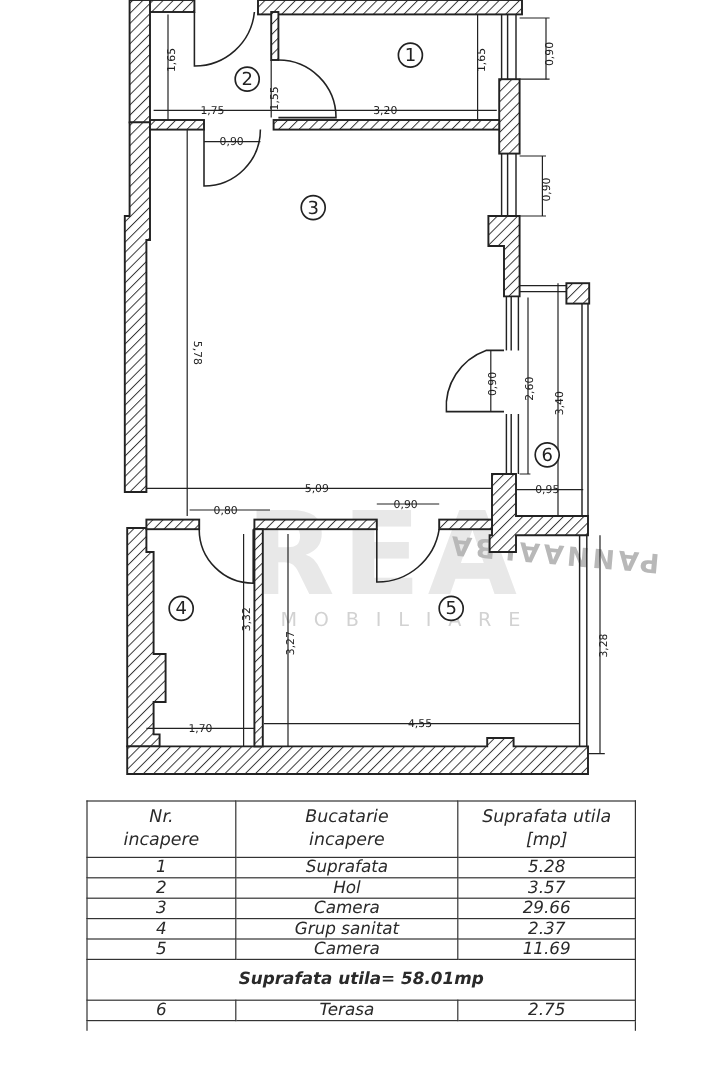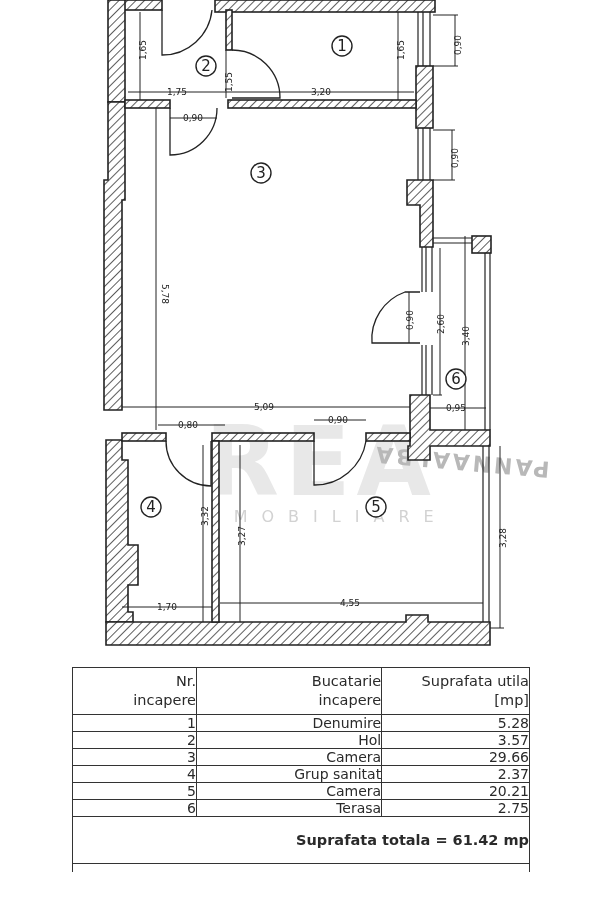--- a/index.html
+++ b/index.html
@@ -4,21 +4,21 @@
 <style>
   html, body { margin: 0; padding: 0; background: #ffffff; }
   body { width: 604px; height: 900px; position: relative; overflow: hidden; font-family: "DejaVu Sans", sans-serif; color: #222; }
   #plan { position: absolute; left: 0; top: 0; width: 604px; height: 660px; }
   .dim { font-family: "DejaVu Sans", sans-serif; font-size: 9px; fill: #222; }
   .room-num { font-family: "DejaVu Sans", sans-serif; font-size: 15px; fill: #222; }
   .wm-big { font-family: "DejaVu Sans", sans-serif; font-size: 96px; font-weight: bold; fill: #e8e8e8; letter-spacing: 6px; }
   .wm-small { font-family: "DejaVu Sans", sans-serif; font-size: 16px; fill: #d2d2d2; letter-spacing: 14px; }
   .wm-stamp { font-family: "DejaVu Sans", sans-serif; font-size: 22px; font-weight: bold; fill: #b8b8b8; letter-spacing: 3px; }
   #tbl { position: absolute; left: 72px; top: 667px; width: 458px; border-collapse: collapse; font-family: "DejaVu Sans", sans-serif; font-size: 14px; color: #2a2a2a; }
-  #tbl td, #tbl th { border: 1.6px solid #333; text-align: right; padding: 0; line-height: 15px; font-weight: normal; }
+  #tbl td, #tbl th { border: 1.6px solid #333; text-align: center; padding: 0; line-height: 15px; font-weight: normal; font-style: italic; }
   #tbl th { height: 46px; font-size: 14.5px; line-height: 19px; }
   #tbl td { height: 16px; }
   #tbl .sum td { height: 33px; font-weight: bold; font-size: 14px; }
   #tbl .total td { height: 46px; font-weight: bold; font-size: 14.5px; }
   #tbl .cut td { height: 8px; border-bottom: none; }
   .c1 { width: 124px; } .c2 { width: 186px; } .c3 { width: 148px; margin-top: 22px; }
 </style>
 </head>
 <body>
 
@@ -173,48 +173,48 @@
 
 <table id="tbl">
   <tbody>
       <tr>
     <th class="c1"><span>Nr.</span><br><span>incapere</span></th>
     <th class="c2"><span>Bucatarie</span><br><span>incapere</span></th>
     <th class="c3"><span>Suprafata utila</span><br><span>[mp]</span></th>
   </tr>
   <tr>
     <td>1</td>
-    <td>Denumire</td>
+    <td>Suprafata</td>
     <td>5.28</td>
   </tr>
   <tr>
     <td>2</td>
     <td>Hol</td>
     <td>3.57</td>
   </tr>
   <tr>
     <td>3</td>
     <td>Camera</td>
     <td>29.66</td>
   </tr>
   <tr>
     <td>4</td>
     <td>Grup sanitat</td>
     <td>2.37</td>
   </tr>
   <tr>
     <td>5</td>
     <td>Camera</td>
-    <td>20.21</td>
+    <td>11.69</td>
+  </tr>
+  <tr class="sum">
+    <td colspan="3">Suprafata utila= 58.01mp</td>
   </tr>
   <tr>
     <td>6</td>
     <td>Terasa</td>
     <td>2.75</td>
   </tr>
-  <tr class="total">
-    <td colspan="3">Suprafata totala  = 61.42 mp</td>
-  </tr>
   <tr class="cut">
     <td colspan="3"></td>
   </tr>
 </tbody>
   </table>
 
 </body></html>

